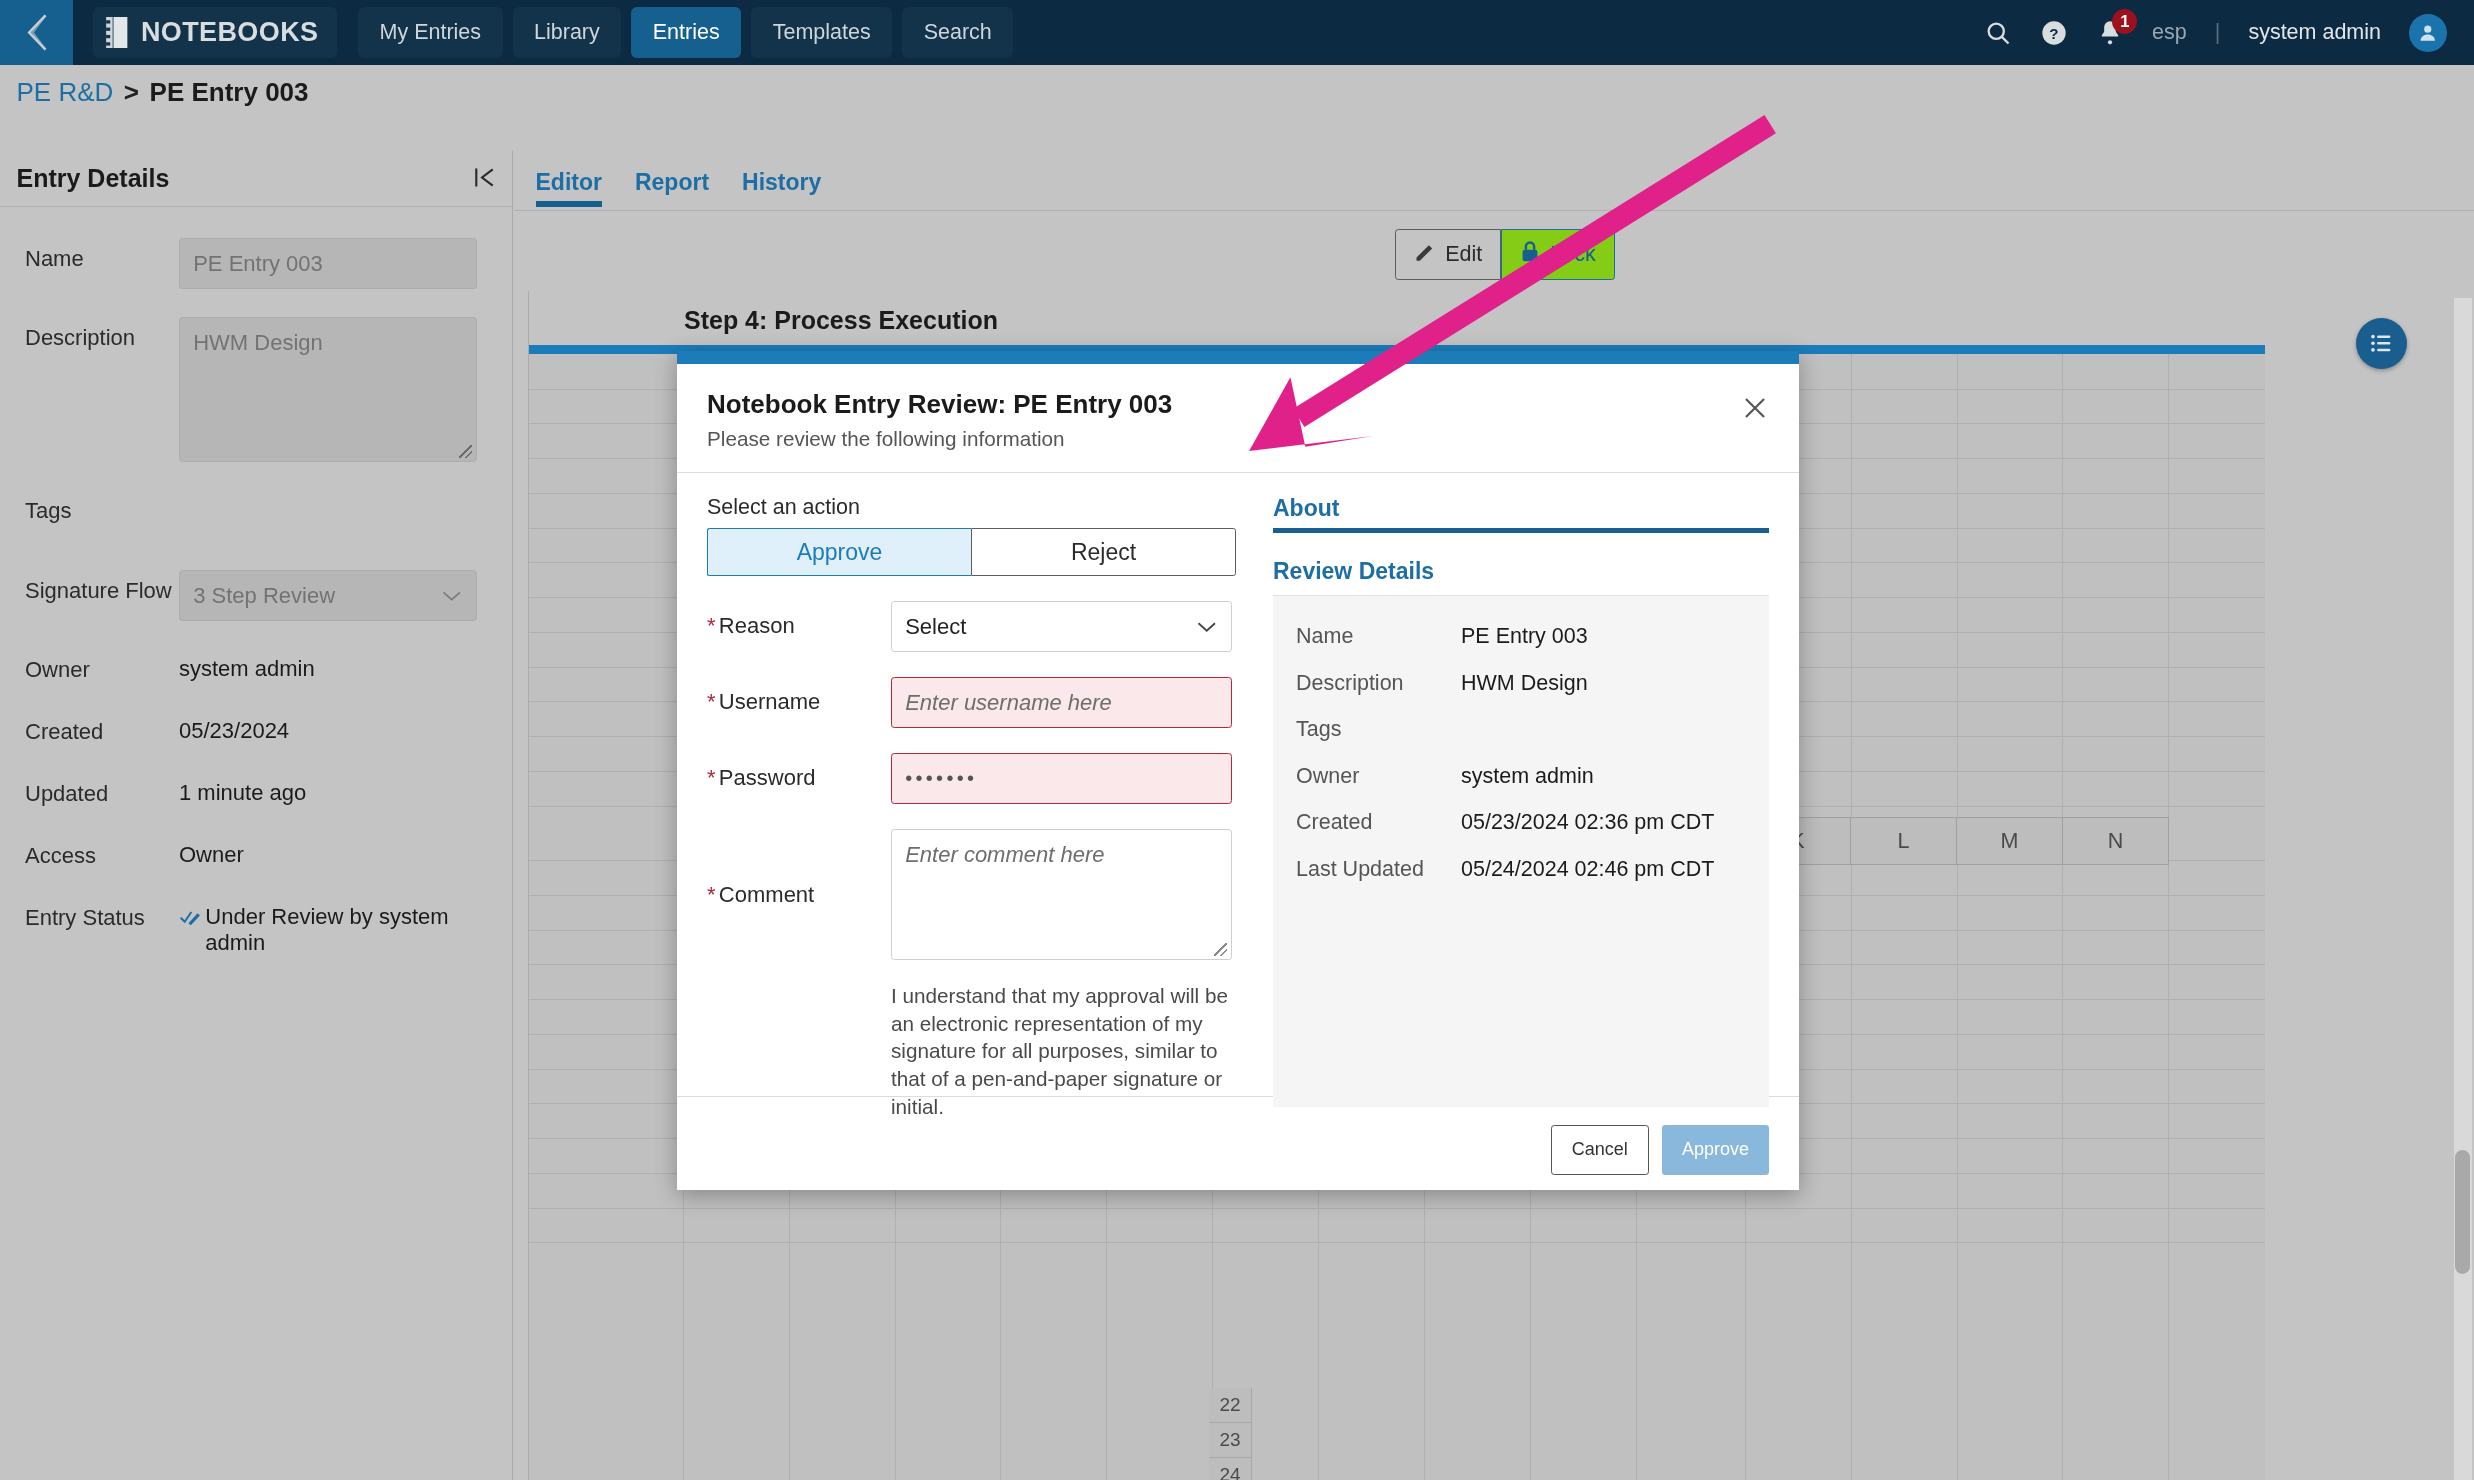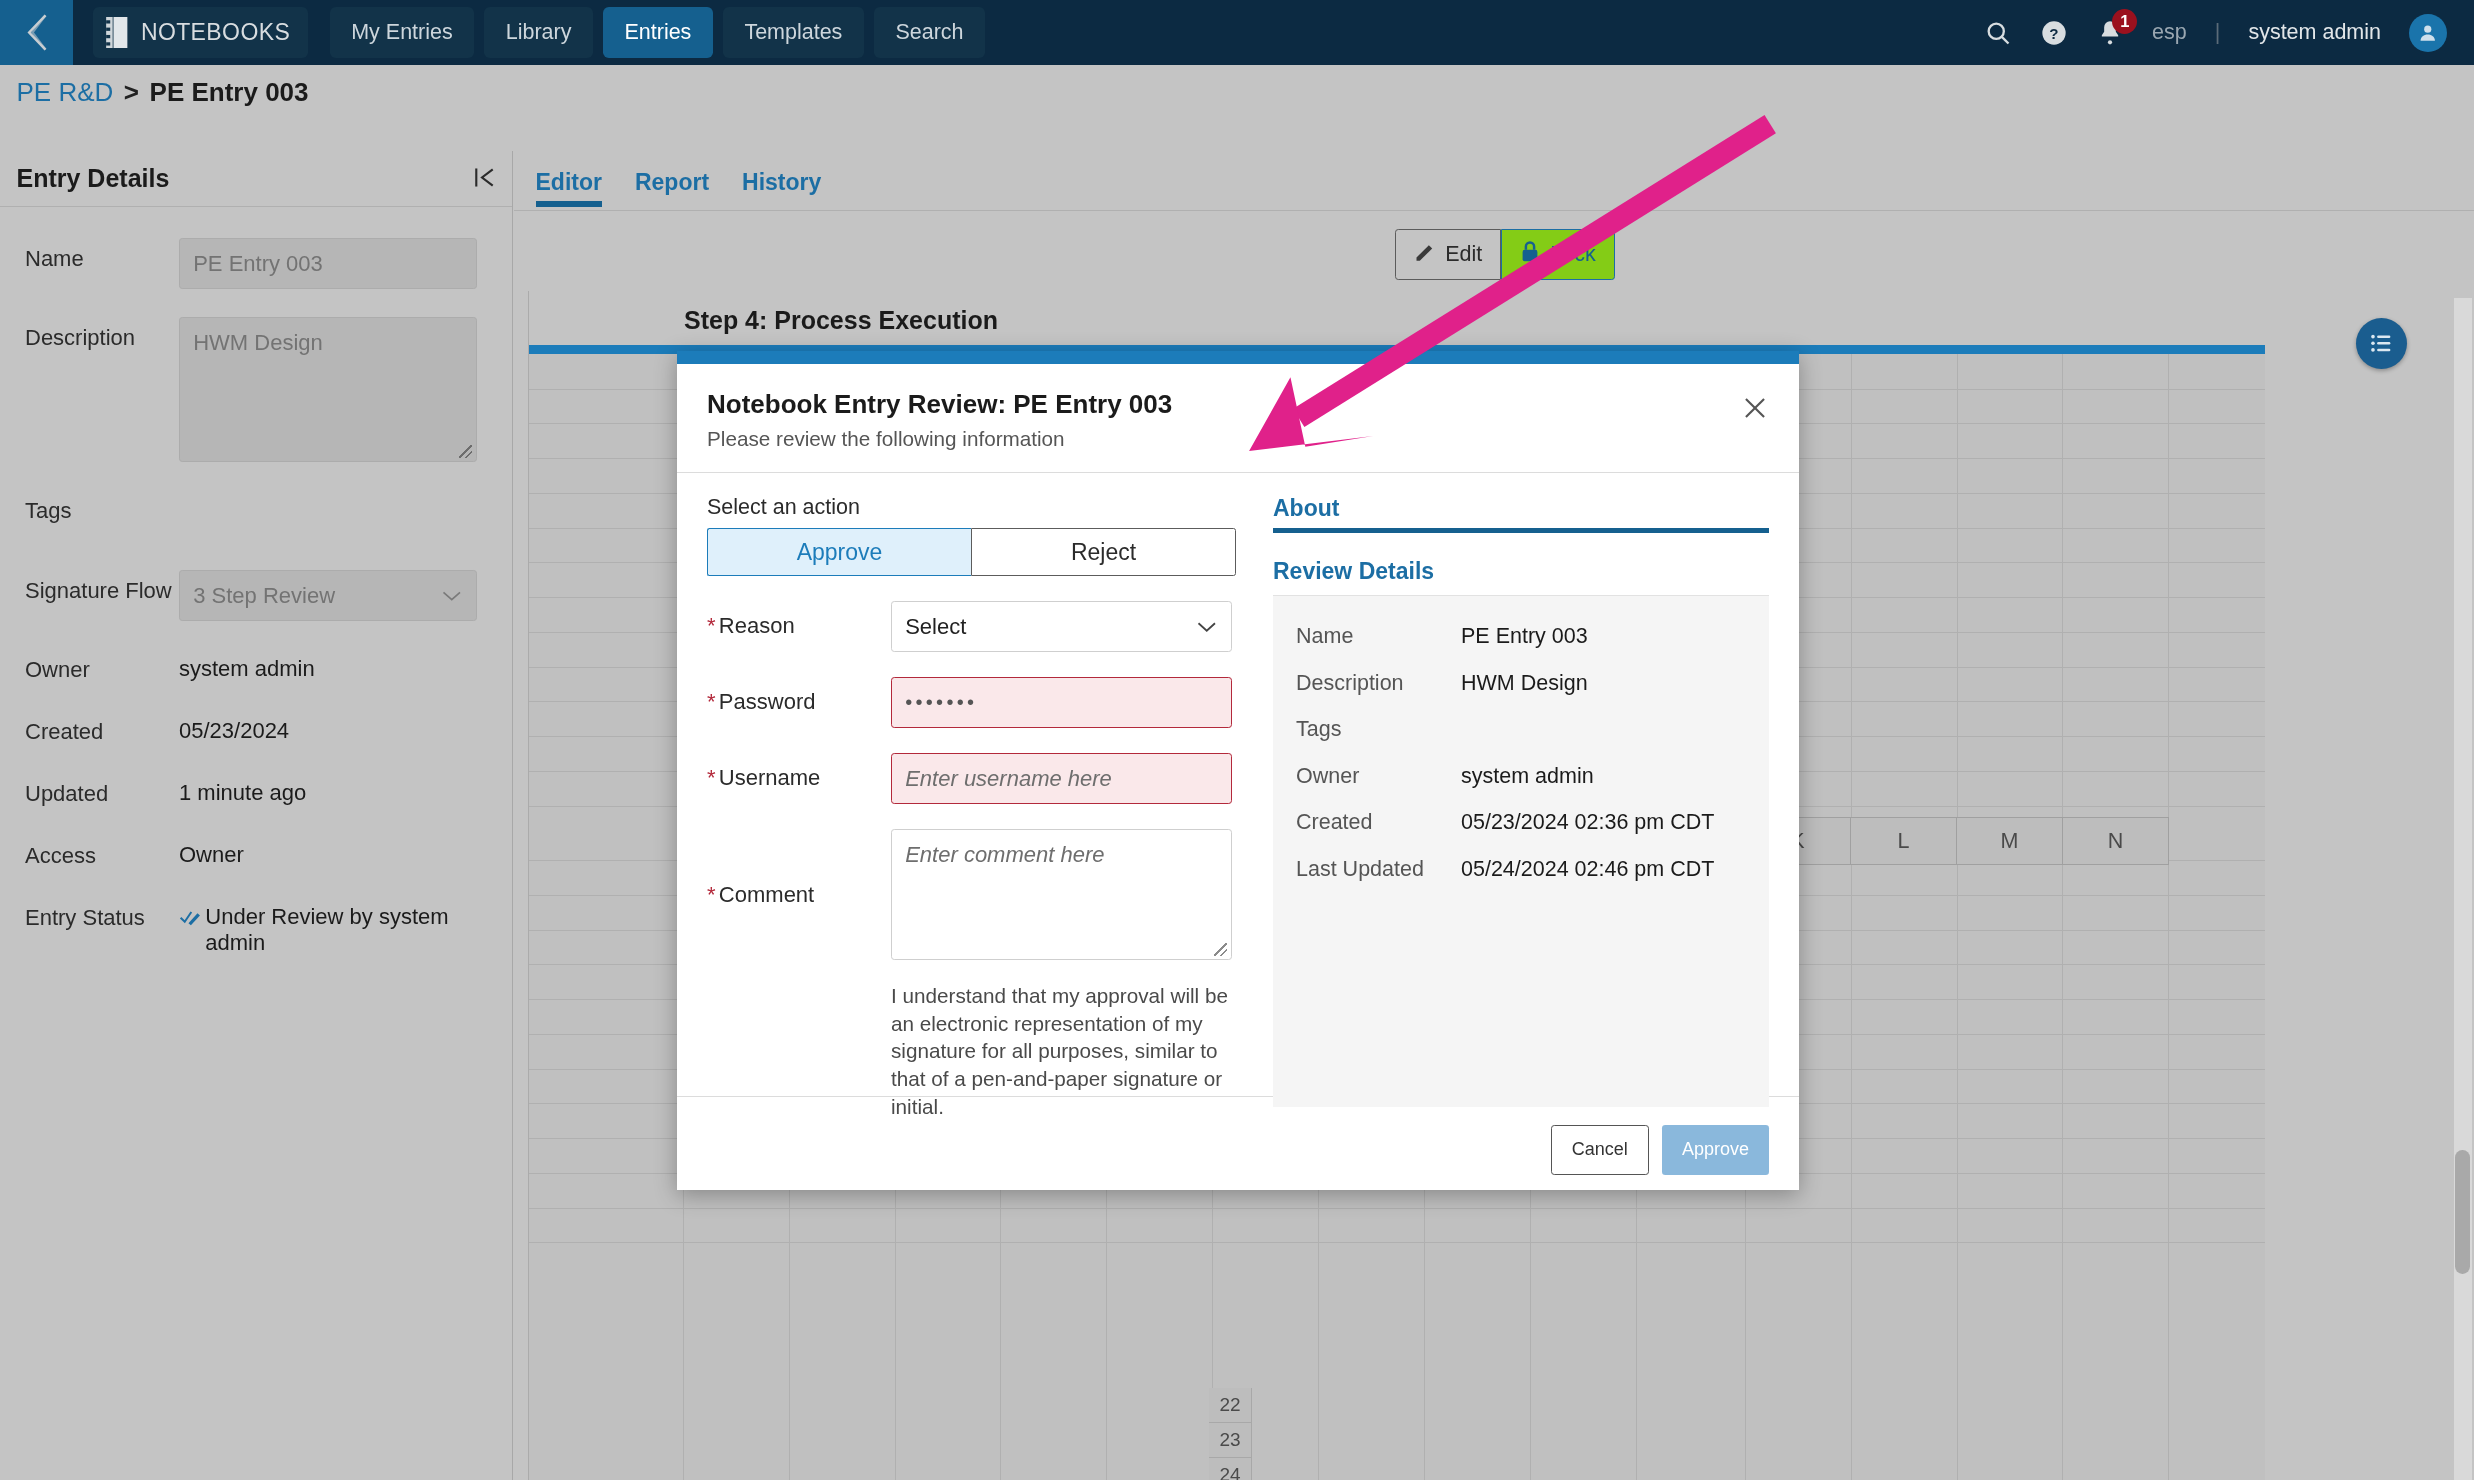--- a/index.html
+++ b/index.html
@@ -21,21 +21,21 @@
     display: flex; align-items: center; justify-content: center; cursor: pointer;
   }
   .nav-back svg { width: 31px; height: 41px; }
   .brand {
     display: flex; align-items: center; gap: 13.2px;
     background: #123349; border-radius: 5.8px;
     height: 51px; padding: 0 18px 0 13.2px; margin-left: 20px; cursor: pointer;
   }
   .brand-logo { width: 21.5px; height: 31px; position: relative; }
   .brand-name {
-    color: #d8dde0; font-size: 23px; font-weight: 400; letter-spacing: 0.4px;
+    color: #d8dde0; font-size: 27px; font-weight: 700; letter-spacing: 0.4px;
   }
   .nav-tabs { display: flex; gap: 10px; margin-left: 21.5px; }
   .nav-tab {
     height: 51px; padding: 0 21.5px; border-radius: 5.8px;
     background: #123349; color: #cdd6dc; font-size: 21.5px;
     display: flex; align-items: center; cursor: pointer; white-space: nowrap;
   }
   .nav-tab.active { background: #15608f; color: #ffffff; }
   .nav-right {
     margin-left: auto; display: flex; align-items: center; gap: 28px;
@@ -685,30 +685,30 @@
             <span class="chev">
               <svg width="21.5" height="13.2" viewBox="0 0 26 16" fill="none" stroke="#444" stroke-width="2.2">
                   <path d="M3 4 L13 13 L23 4"></path>
                 </svg>
             </span>
           </div>
         </div>
 
         <div class="frow">
           <div class="flabel">
-            <span class="req">*</span><span>Password</span>
-          </div>
-          <div class="finput-err pw">•••••••</div>
+            <span class="req">*</span><span>Username</span>
+          </div>
+          <div class="finput-err">Enter username here</div>
         </div>
 
         <div class="frow">
           <div class="flabel">
-            <span class="req">*</span><span>Username</span>
-          </div>
-          <div class="finput-err">Enter username here</div>
+            <span class="req">*</span><span>Password</span>
+          </div>
+          <div class="finput-err pw">•••••••</div>
         </div>
 
         <div class="frow" style="align-items:center">
           <div class="flabel" style="padding-top:0">
             <span class="req">*</span><span>Comment</span>
           </div>
           <div class="ftextarea">Enter comment here</div>
         </div>
 
         <div class="disclaimer">I understand that my approval will be an electronic representation of my signature for all purposes, similar to that of a pen-and-paper signature or initial.</div>

